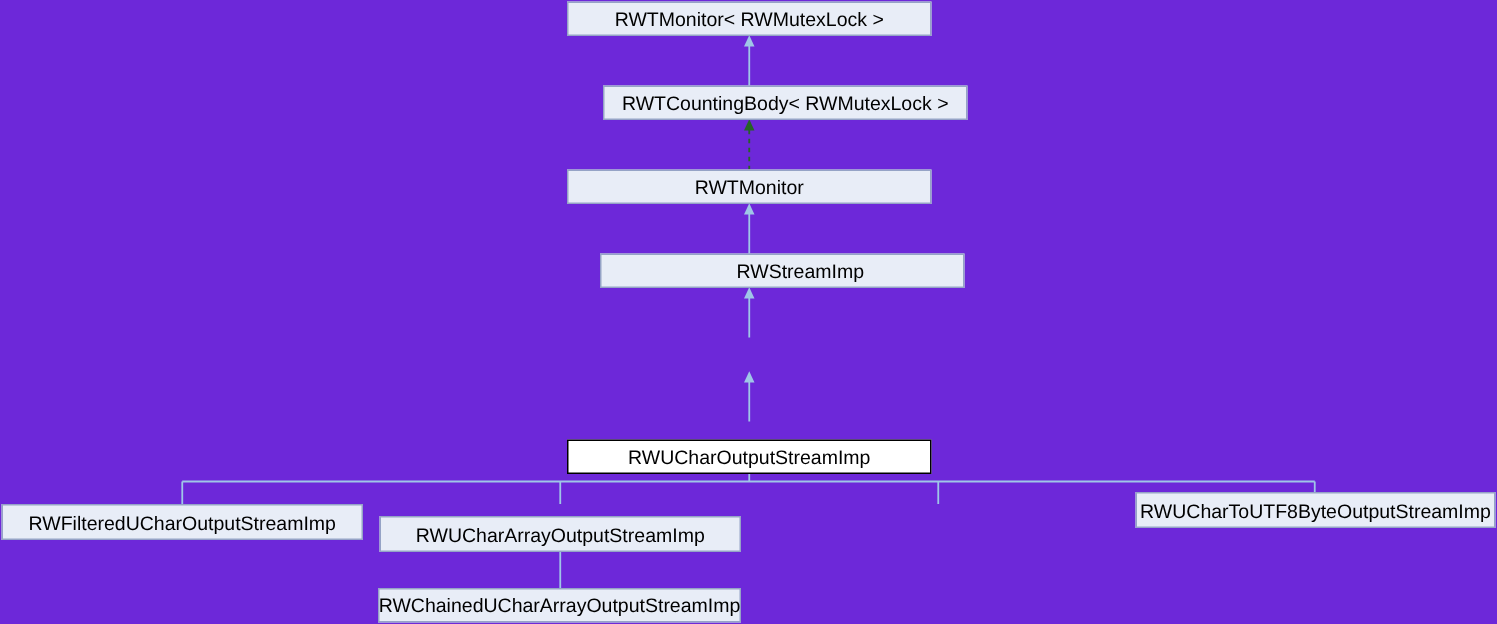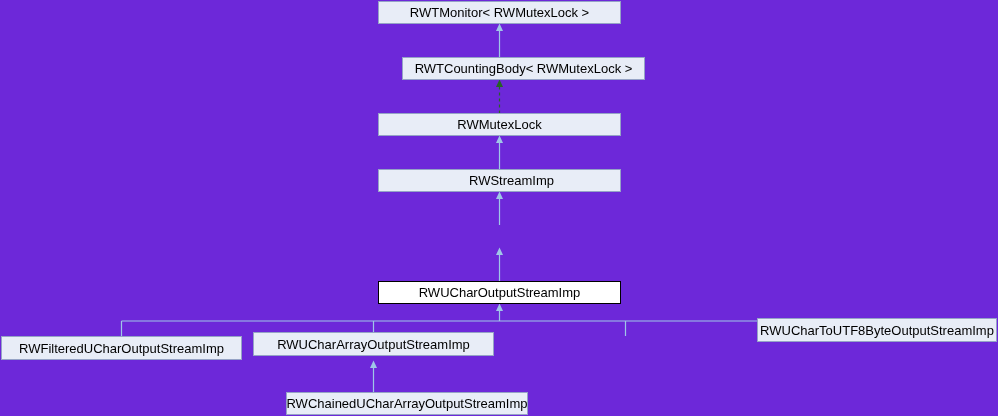--- a/index.html
+++ b/index.html
@@ -32,20 +32,21 @@
     justify-content: center;
     font-size: 13px;
     color: #000000;
     white-space: nowrap;
     cursor: pointer;
   }
   .node.current {
     background: #ffffff;
     border-color: #000000;
     cursor: default;
+    margin-top: 12px;
   }
 </style>
 </head>
 <body>
 
 <div class="canvas">
 
   <svg class="edges" viewBox="0 0 998 416" xmlns="http://www.w3.org/2000/svg">
 
     <g>
@@ -86,29 +87,29 @@
     <g>
       <polygon points="373.5,360.5 370,368 377,368" fill="#9fc6e7"></polygon>
       <line x1="373.5" y1="367.5" x2="373.5" y2="392" stroke="#9fc6e7" stroke-width="1.2"></line>
     </g>
   </svg>
 
   <div class="node" style="left:378px; top:1px;  width:243px; height:23px;">RWTMonitor&lt; RWMutexLock &gt;</div>
 
   <div class="node" style="left:378px; top:57px; width:243px; height:23px;margin-left:24px;">RWTCountingBody&lt; RWMutexLock &gt;</div>
 
-  <div class="node" style="left:378px; top:113px; width:243px; height:23px;">RWMutexLock</div>
+  <div class="node" style="left:378px; top:113px; width:243px; height:23px;">RWTMonitor</div>
 
-  <div class="node" style="left:378px; top:169px; width:243px; height:23px;padding-left:24px;">RWStreamImp</div>
+  <div class="node" style="left:400px; top:169px; width:243px; height:23px;padding-left:24px;">RWStreamImp</div>
 
 
   <div class="node current" style="left:378px; top:281px; width:243px; height:23px;">RWUCharOutputStreamImp</div>
 
   <div class="node" style="left:1px; top:336px; width:241px; height:24px;">RWFilteredUCharOutputStreamImp</div>
 
-  <div class="node" style="left:253px; top:332px; width:241px; height:24px;">RWUCharArrayOutputStreamImp</div>
+  <div class="node" style="left:253px; top:344px; width:241px; height:24px;">RWUCharArrayOutputStreamImp</div>
 
 
-  <div class="node" style="left:757px; top:318px; width:240px; height:24px;">RWUCharToUTF8ByteOutputStreamImp</div>
+  <div class="node" style="left:757px; top:328px; width:240px; height:24px;">RWUCharToUTF8ByteOutputStreamImp</div>
 
-  <div class="node" style="left:252px; top:392px; width:242px; height:23px;margin-left:34px;">RWChainedUCharArrayOutputStreamImp</div>
+  <div class="node" style="left:252px; top:392px; width:242px; height:23px;">RWChainedUCharArrayOutputStreamImp</div>
 
 </div>
 
 </body></html>

